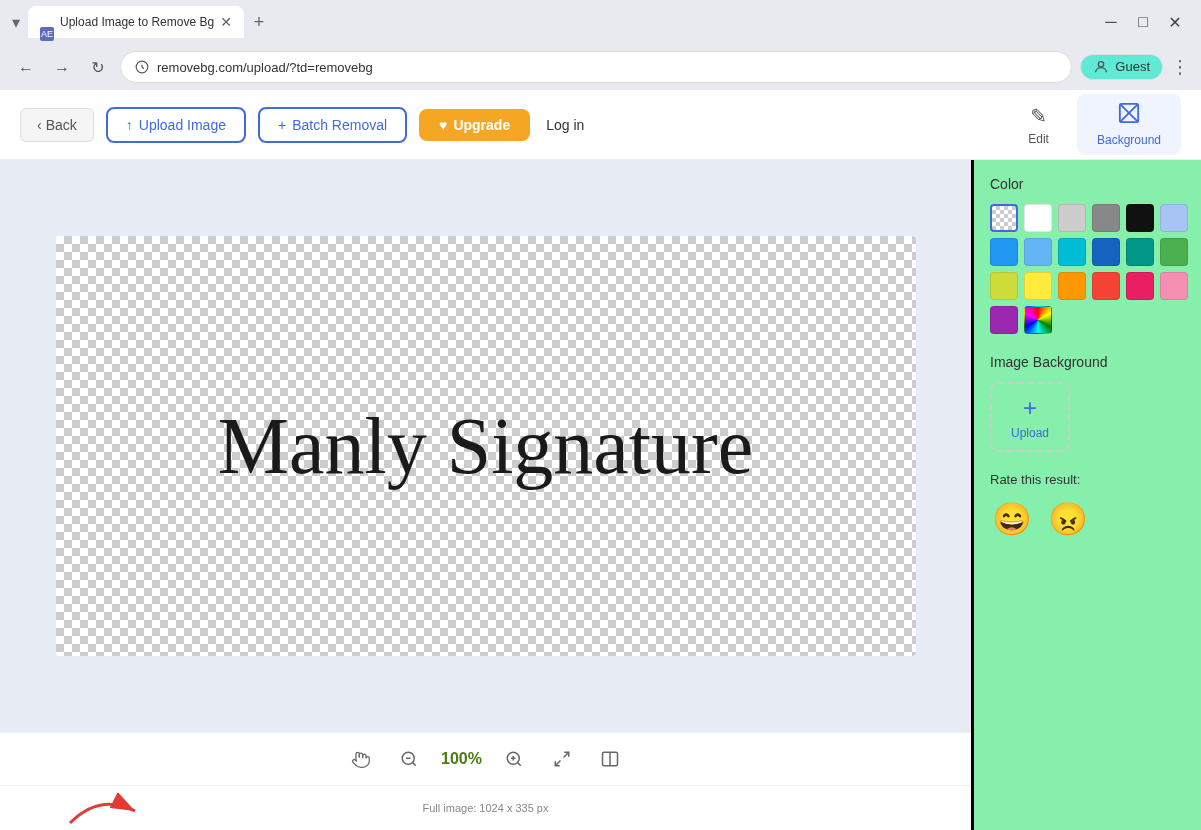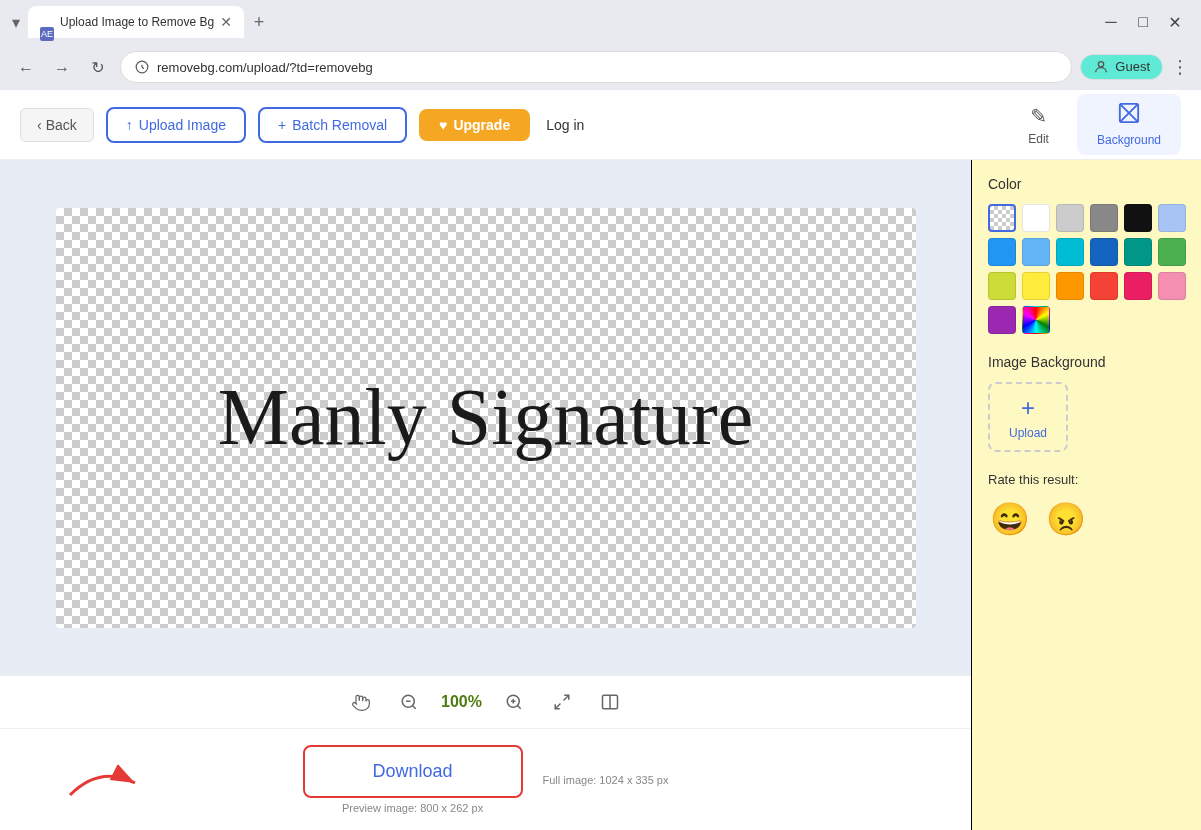--- a/index.html
+++ b/index.html
@@ -63,21 +63,21 @@
 
     
     .download-bar { display: flex; align-items: center; justify-content: center; gap: 20px; padding: 16px 20px; background: white; border-top: 1px solid #eee; position: relative; }
     .download-arrow { position: absolute; left: 60px; display: flex; align-items: center; }
     .download-btn { padding: 14px 50px; border: 2px solid #4169e1; border-radius: 8px; background: white; color: #4169e1; font-size: 18px; font-weight: 500; cursor: pointer; min-width: 220px; }
     .download-hd-btn { padding: 14px 50px; border: none; border-radius: 8px; background: #4169e1; color: white; font-size: 18px; font-weight: 500; cursor: pointer; min-width: 220px; }
     .download-sub { font-size: 11px; color: #888; }
     .btn-group { display: flex; flex-direction: column; align-items: center; gap: 4px; }
 
     
-    .right-panel { width: 230px; background: #fef9c3; border-left: 1px solid #000000; padding: 16px; overflow-y: auto; }
+    .right-panel { width: 230px; background: #86efac; border-left: 3px solid #000000; padding: 16px; overflow-y: auto; }
     .panel-section { margin-bottom: 20px; }
     .panel-label { font-size: 14px; font-weight: 500; color: #333; margin-bottom: 12px; }
     .color-grid { display: grid; grid-template-columns: repeat(6, 1fr); gap: 6px; }
     .color-swatch { width: 28px; height: 28px; border-radius: 4px; cursor: pointer; border: 1px solid rgba(0,0,0,0.1); }
     .color-swatch.transparent { background: 
       linear-gradient(45deg, #ccc 25%, transparent 25%),
       linear-gradient(-45deg, #ccc 25%, transparent 25%),
       linear-gradient(45deg, transparent 75%, #ccc 75%),
       linear-gradient(-45deg, transparent 75%, #ccc 75%);
       background-size: 8px 8px;
@@ -231,26 +231,20 @@
         <svg width="90" height="50" viewBox="0 0 90 50">
           <defs>
             <marker id="arrowhead" markerWidth="8" markerHeight="6" refX="8" refY="3" orient="auto">
               <polygon points="0 0, 8 3, 0 6" fill="#e53935"></polygon>
             </marker>
           </defs>
           <path d="M 10 40 Q 40 10 75 28" stroke="#e53935" stroke-width="3" fill="none" marker-end="url(#arrowhead)"></path>
         </svg>
       </div>
 
-      <div class="btn-group">
-        <button class="download-btn" style="border: 2px solid #e53935;">
-          <span>Download</span>
-        </button>
-        <span class="download-sub">Preview image: 800 x 262 px</span>
-      </div>
 
       <div class="btn-group">
         <span class="download-sub">Full image: 1024 x 335 px</span>
       </div>
     </div>
   </div>
 
   <div class="right-panel">
     <div class="panel-section">
       <div class="panel-label">Color</div>

